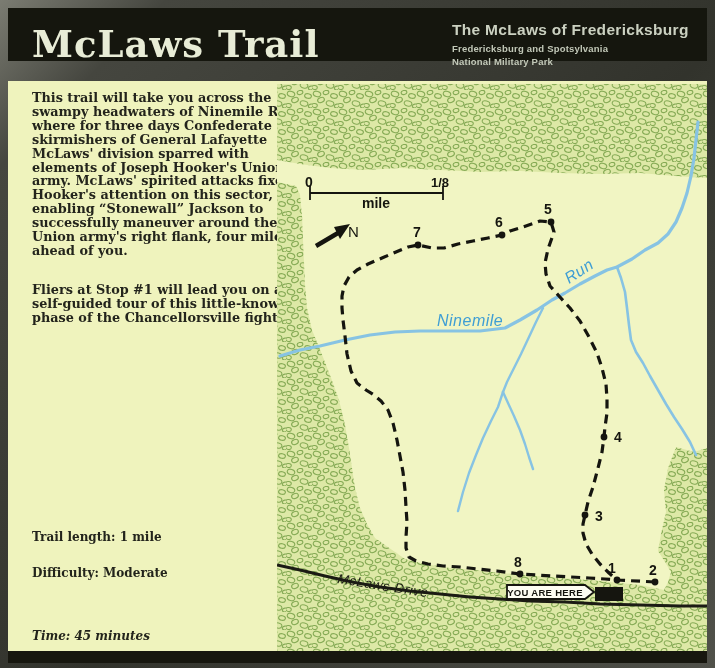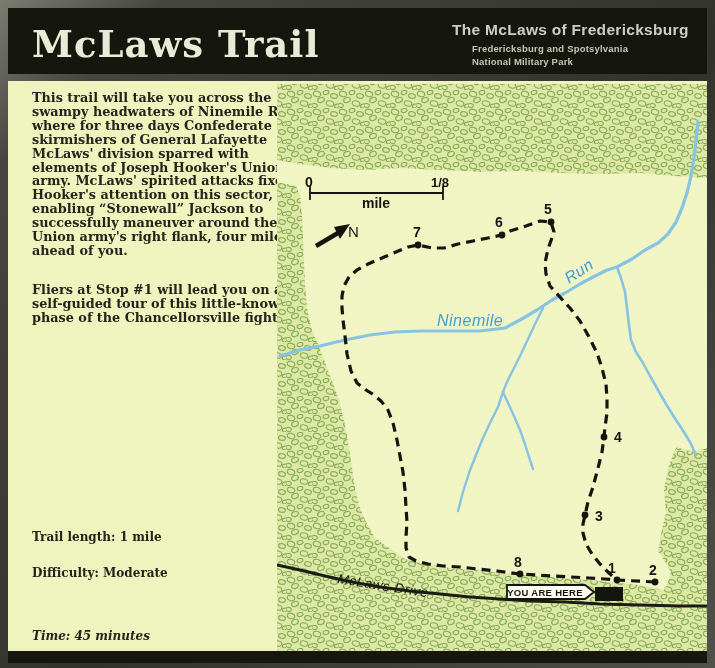--- a/index.html
+++ b/index.html
@@ -4,31 +4,31 @@
 <style>
   html,body{margin:0;padding:0;}
   body{
     width:715px;height:668px;overflow:hidden;position:relative;
     background:linear-gradient(135deg,#7b7c72 0%,#45463f 12%,#32332c 55%,#50514a 100%);
     font-family:"Liberation Sans",sans-serif;
   }
   .sign{position:absolute;left:0;top:0;width:715px;height:668px;}
   
   .header{
-    position:absolute;left:8px;top:8px;width:699px;height:66px;
+    position:absolute;left:8px;top:8px;width:699px;height:53px;
     background:#15160e;
   }
   .trail-title{
     position:absolute;left:24px;top:14px;
     font-family:"DejaVu Serif","Liberation Serif",serif;
     font-weight:bold;font-size:37px;letter-spacing:1px;color:#e8ecd6;
   }
   .park-block{position:absolute;left:444px;top:13px;color:#cbd1c1;}
   .park-title{font-size:15.5px;font-weight:bold;letter-spacing:.3px;margin-bottom:4px;}
-  .park-sub{font-size:9.5px;font-weight:bold;line-height:12.5px;color:#c2c8b8;letter-spacing:.2px;margin-left:20px;}
+  .park-sub{font-size:9.5px;font-weight:bold;line-height:12.5px;color:#c2c8b8;letter-spacing:.2px;}
   
   .panel{
     position:absolute;left:8px;top:81px;width:699px;height:570px;
     background:#eff3bd;
   }
   .para{
     position:absolute;left:24px;
     font-family:"DejaVu Serif","Liberation Serif",serif;
     font-weight:bold;font-size:12.8px;line-height:13.9px;
     color:#23241c;white-space:pre;

